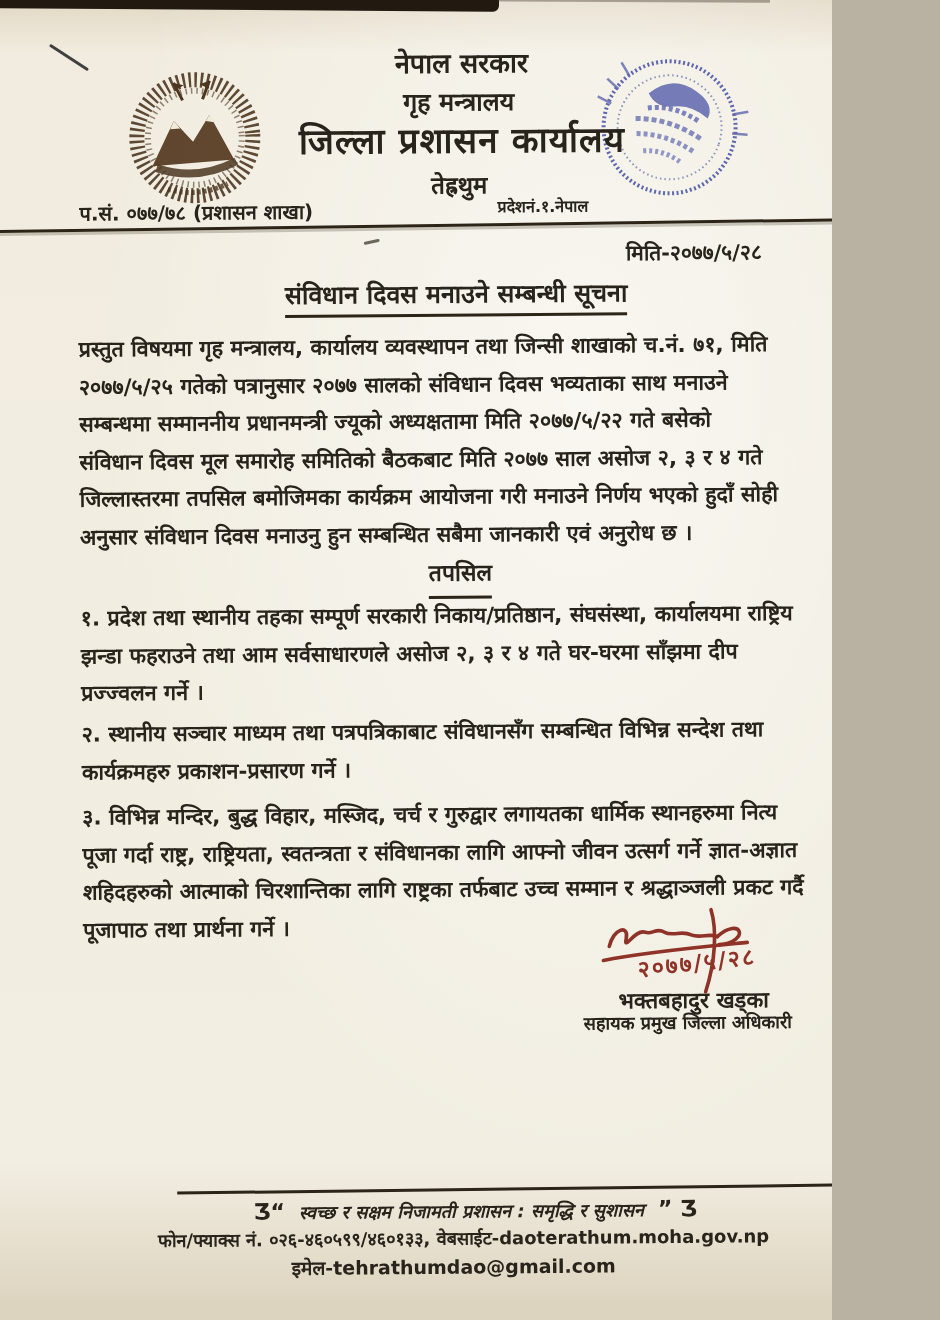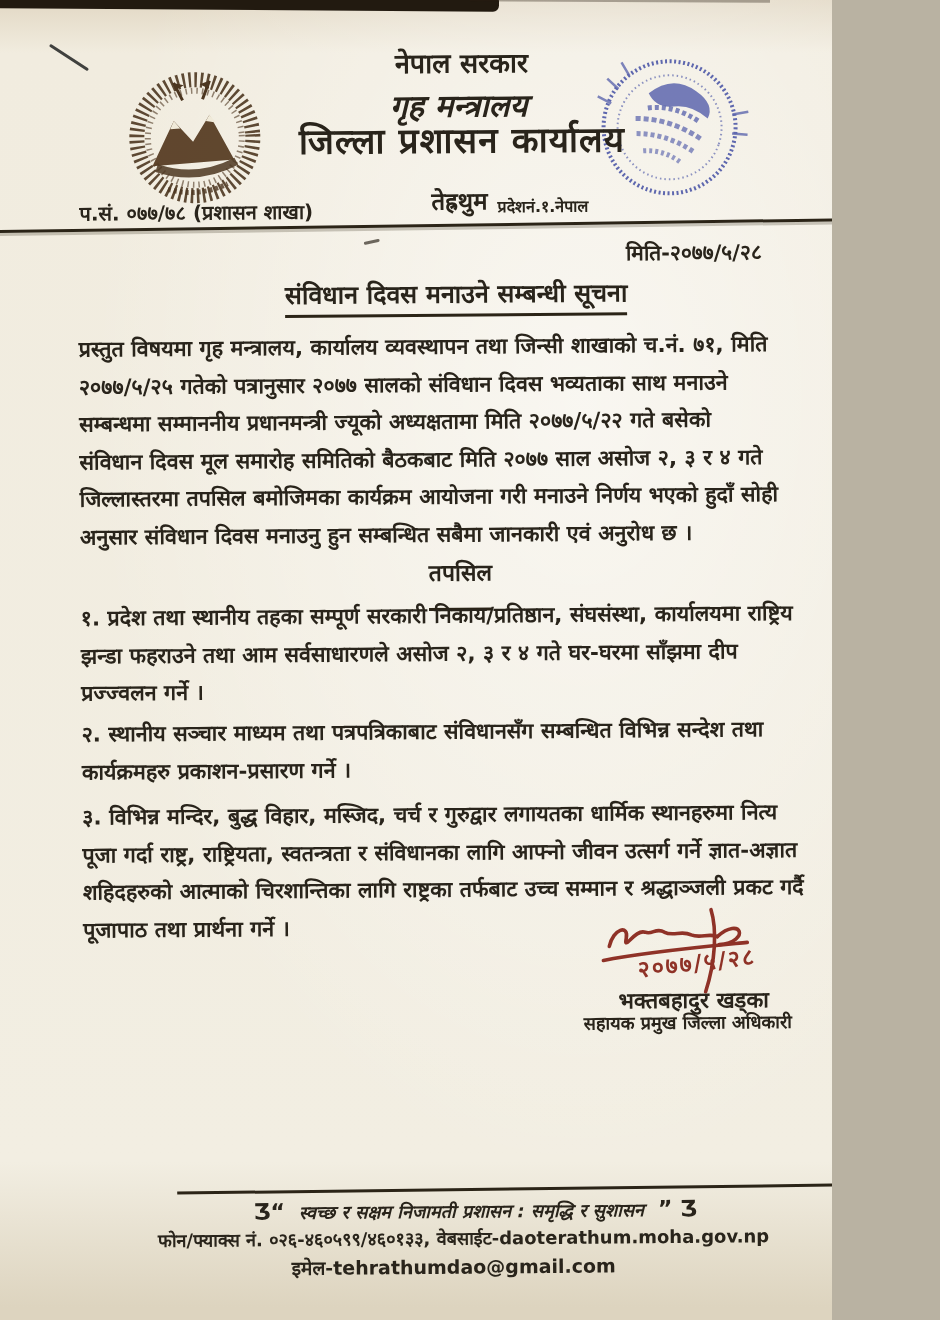--- a/index.html
+++ b/index.html
@@ -14,33 +14,33 @@
       radial-gradient(ellipse at 70% 30%, rgba(255,255,255,.55), rgba(255,255,255,0) 60%),
       linear-gradient(180deg,#e2d8c4 0%, #f1ecdf 4%, #f2eee2 88%, #ddd4bf 99%),
       #efeadd;
     color:#262119;
   }
   .content{position:absolute;inset:0;transform:rotate(-0.45deg);transform-origin:50% 40%;}
   .abs{position:absolute;white-space:nowrap;}
   .ctr{transform:translateX(-50%);}
   .dev{font-family:"DejaVu Sans",sans-serif;color:#29241b;}
   .hdr-gov   {left:465px;top:44px;  font-size:27px;font-weight:700;}
-  .hdr-min   {left:462px;top:84px;  font-size:31px;font-weight:700;font-style:italic;}
+  .hdr-min   {left:462px;top:84px;  font-size:25px;font-weight:700;}
   .hdr-off   {left:465px;top:116px; font-size:35px;font-weight:700;letter-spacing:1px;}
-  .hdr-dist  {left:462px;top:168px; font-size:24px;font-weight:700;margin-top:16px;}
+  .hdr-dist  {left:462px;top:168px; font-size:24px;font-weight:700;}
   .refno     {left:82px; top:197px; font-size:20px;font-weight:700;}
   .province  {left:500px;top:196px; font-size:16px;font-weight:700;}
   .rule{position:absolute;background:#2b2417;height:3px;}
   .rule-top{left:0;top:224px;width:908px;transform:rotate(-0.35deg);box-shadow:0 3px 0 rgba(60,50,30,.25);}
   .dateline  {left:628px;top:240px; font-size:21px;font-weight:600;}
   .title     {left:458px;top:276px; font-size:25px;font-weight:700;
               border-bottom:3px solid #2b2417;padding-bottom:4px;}
   .bodyblk   {left:80px;top:328px;width:800px;font-size:21.5px;font-weight:600;line-height:37.5px;}
   .tapasil   {left:460px;top:556px;font-size:23px;font-weight:700;
-              border-bottom:3px solid #2b2417;padding-bottom:20px;}
+              border-bottom:3px solid #2b2417;padding-bottom:8px;}
   .item1     {left:80px;top:597px;width:800px;font-size:21.5px;font-weight:600;line-height:37.5px;}
   .item2     {left:80px;top:713px;width:800px;font-size:21.5px;font-weight:600;line-height:37.5px;}
   .item3     {left:80px;top:796px;width:800px;font-size:21.5px;font-weight:600;line-height:37.5px;}
   .tl{white-space:nowrap;}
   .sig-svg   {left:596px;top:902px;}
   .sig-date  {left:634px;top:948px;font-size:23px;color:#8f3227;font-weight:600;
               transform:rotate(-6deg);letter-spacing:2px;}
   .sig-name  {left:690px;top:986px;font-size:22px;font-weight:700;}
   .sig-title {left:684px;top:1012px;font-size:18px;font-weight:600;}
   .rule-bottom{left:172px;top:1188px;width:766px;transform:rotate(-0.25deg);}

